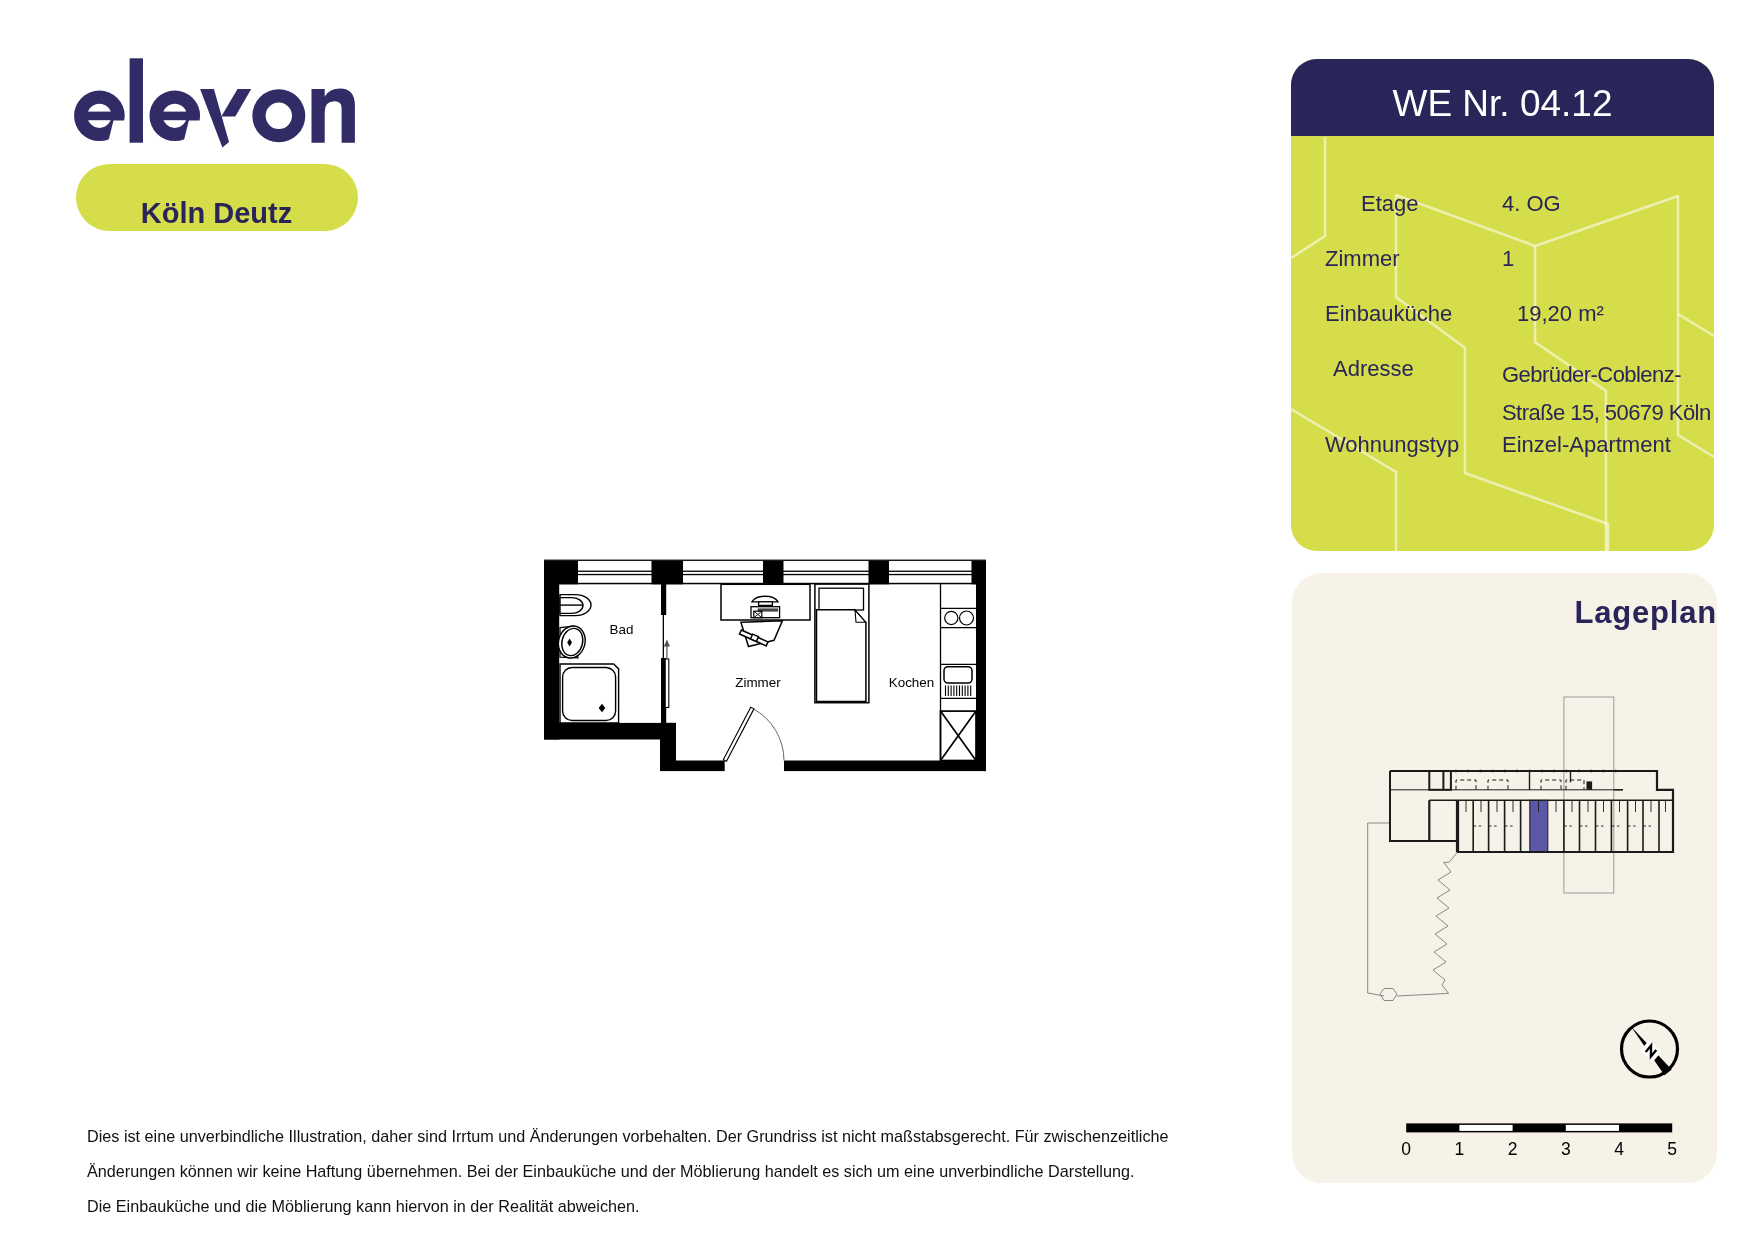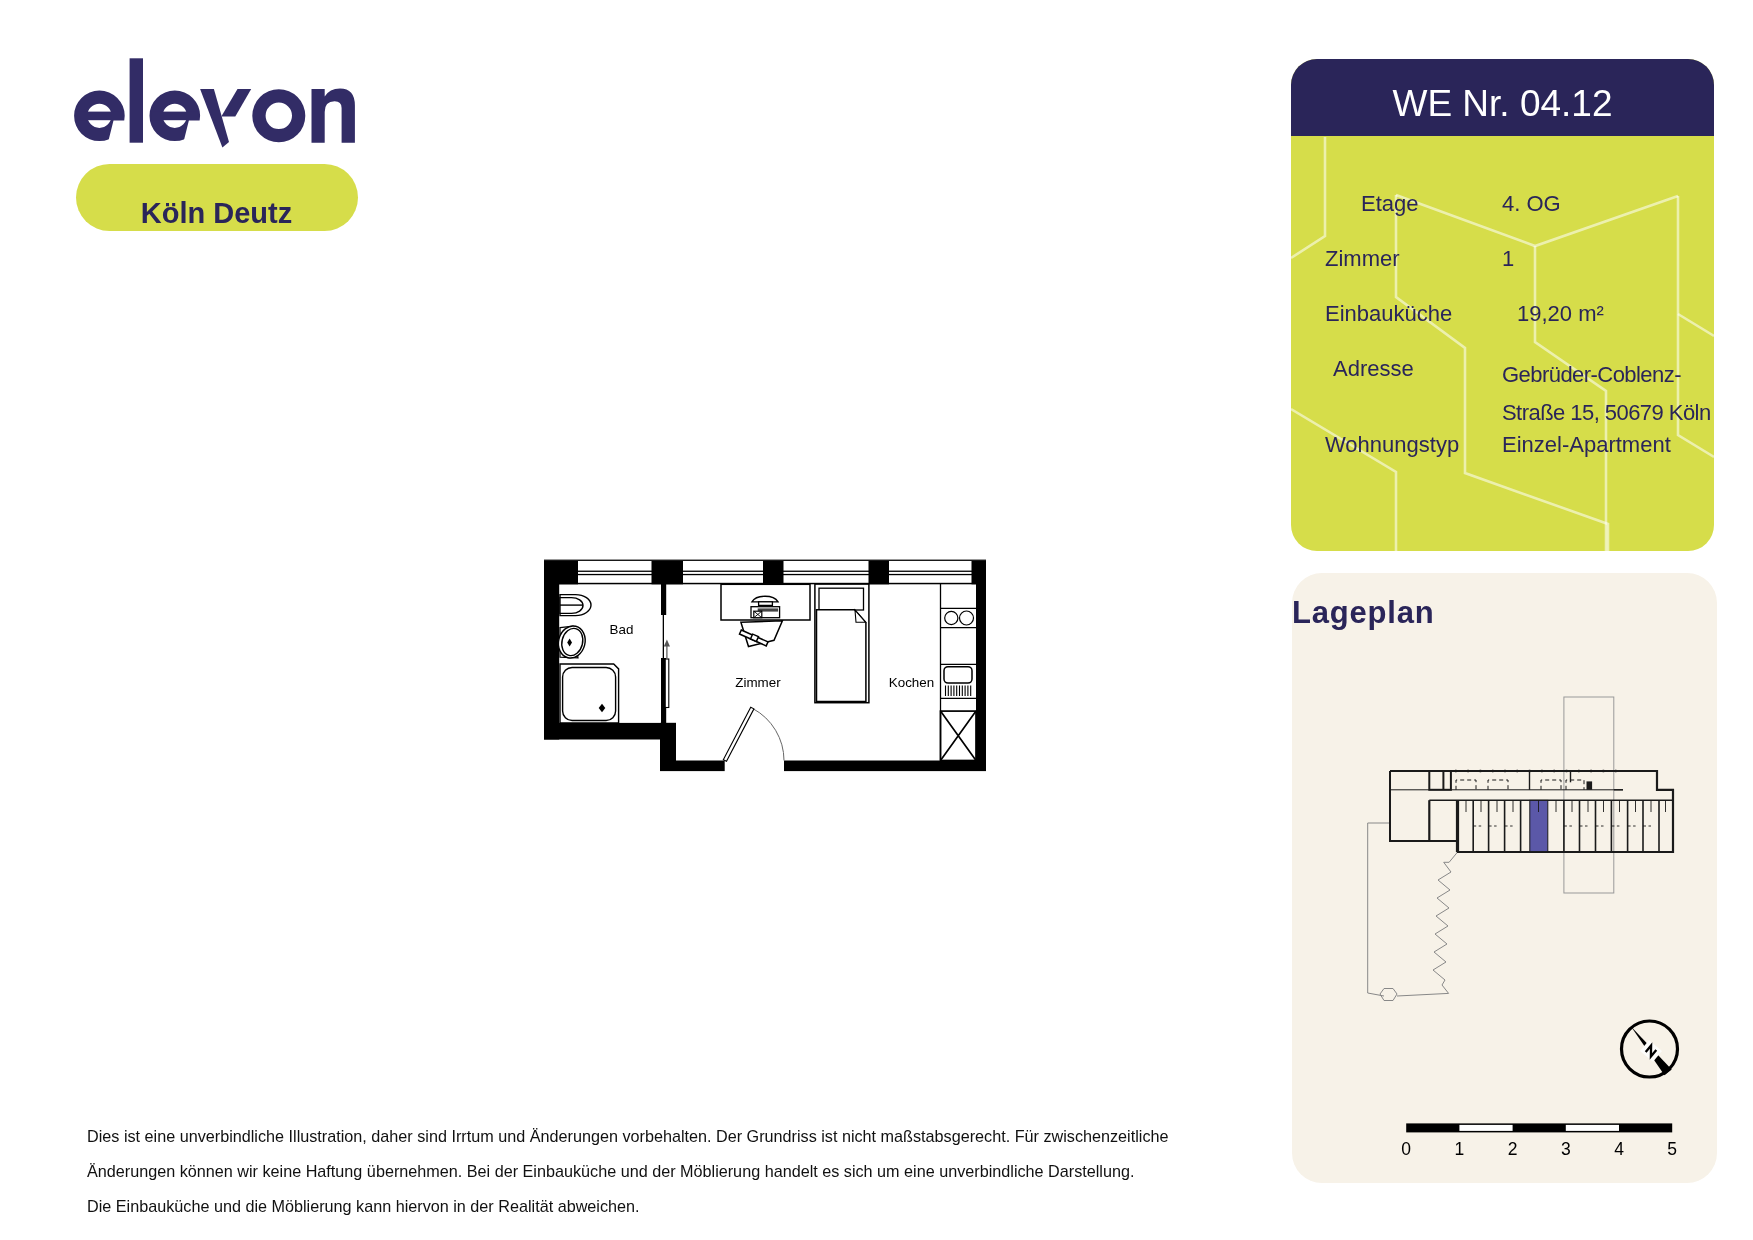--- a/index.html
+++ b/index.html
@@ -194,21 +194,21 @@
 
   <text x="621.5" y="634" font-size="13.4" text-anchor="middle" fill="#000">Bad</text>
 
   <text x="758" y="686.5" font-size="13.4" text-anchor="middle" fill="#000">Zimmer</text>
 
   <text x="911.5" y="686.5" font-size="13.4" text-anchor="middle" fill="#000">Kochen</text>
 </svg>
 
 <div class="abs" style="left:1292px;top:573px;width:425px;height:610px;background:#f7f2e8;border-radius:30px;"></div>
 
-<div class="abs navy" style="left:1292px;top:595px;width:425px;text-align:left;font-size:31px;font-weight:bold;letter-spacing:0.8px;">Lageplan</div>
+<div class="abs navy" style="left:1292px;top:595px;width:425px;text-align:right;font-size:31px;font-weight:bold;letter-spacing:0.8px;">Lageplan</div>
 
 <svg class="abs" style="left:1355px;top:690px;" width="330" height="330" viewBox="1355 690 330 330">
 
   <rect x="1563.9" y="697" width="49.9" height="196" fill="none" stroke="#999" stroke-width="1"></rect>
 
   <g fill="none" stroke="#888" stroke-width="1">
     <path d="M1390 823 H1367.7 V993 L1384 996"></path>
     <path d="M1457.6 852 L1449.1 862.3 H1443.7 L1451 872 L1438 880 L1450 890 L1437 898 L1449 908 L1436 916 L1448 926 L1435 934 L1447 944 L1434 952 L1446 962 L1433 970 L1445 980 L1442 985 L1448.6 993.4 L1397 996"></path>
     <path d="M1384 988.5 L1393 988.5 L1397 994 L1393 1000.5 L1384 1000.5 L1380 994 Z"></path>
   </g>

